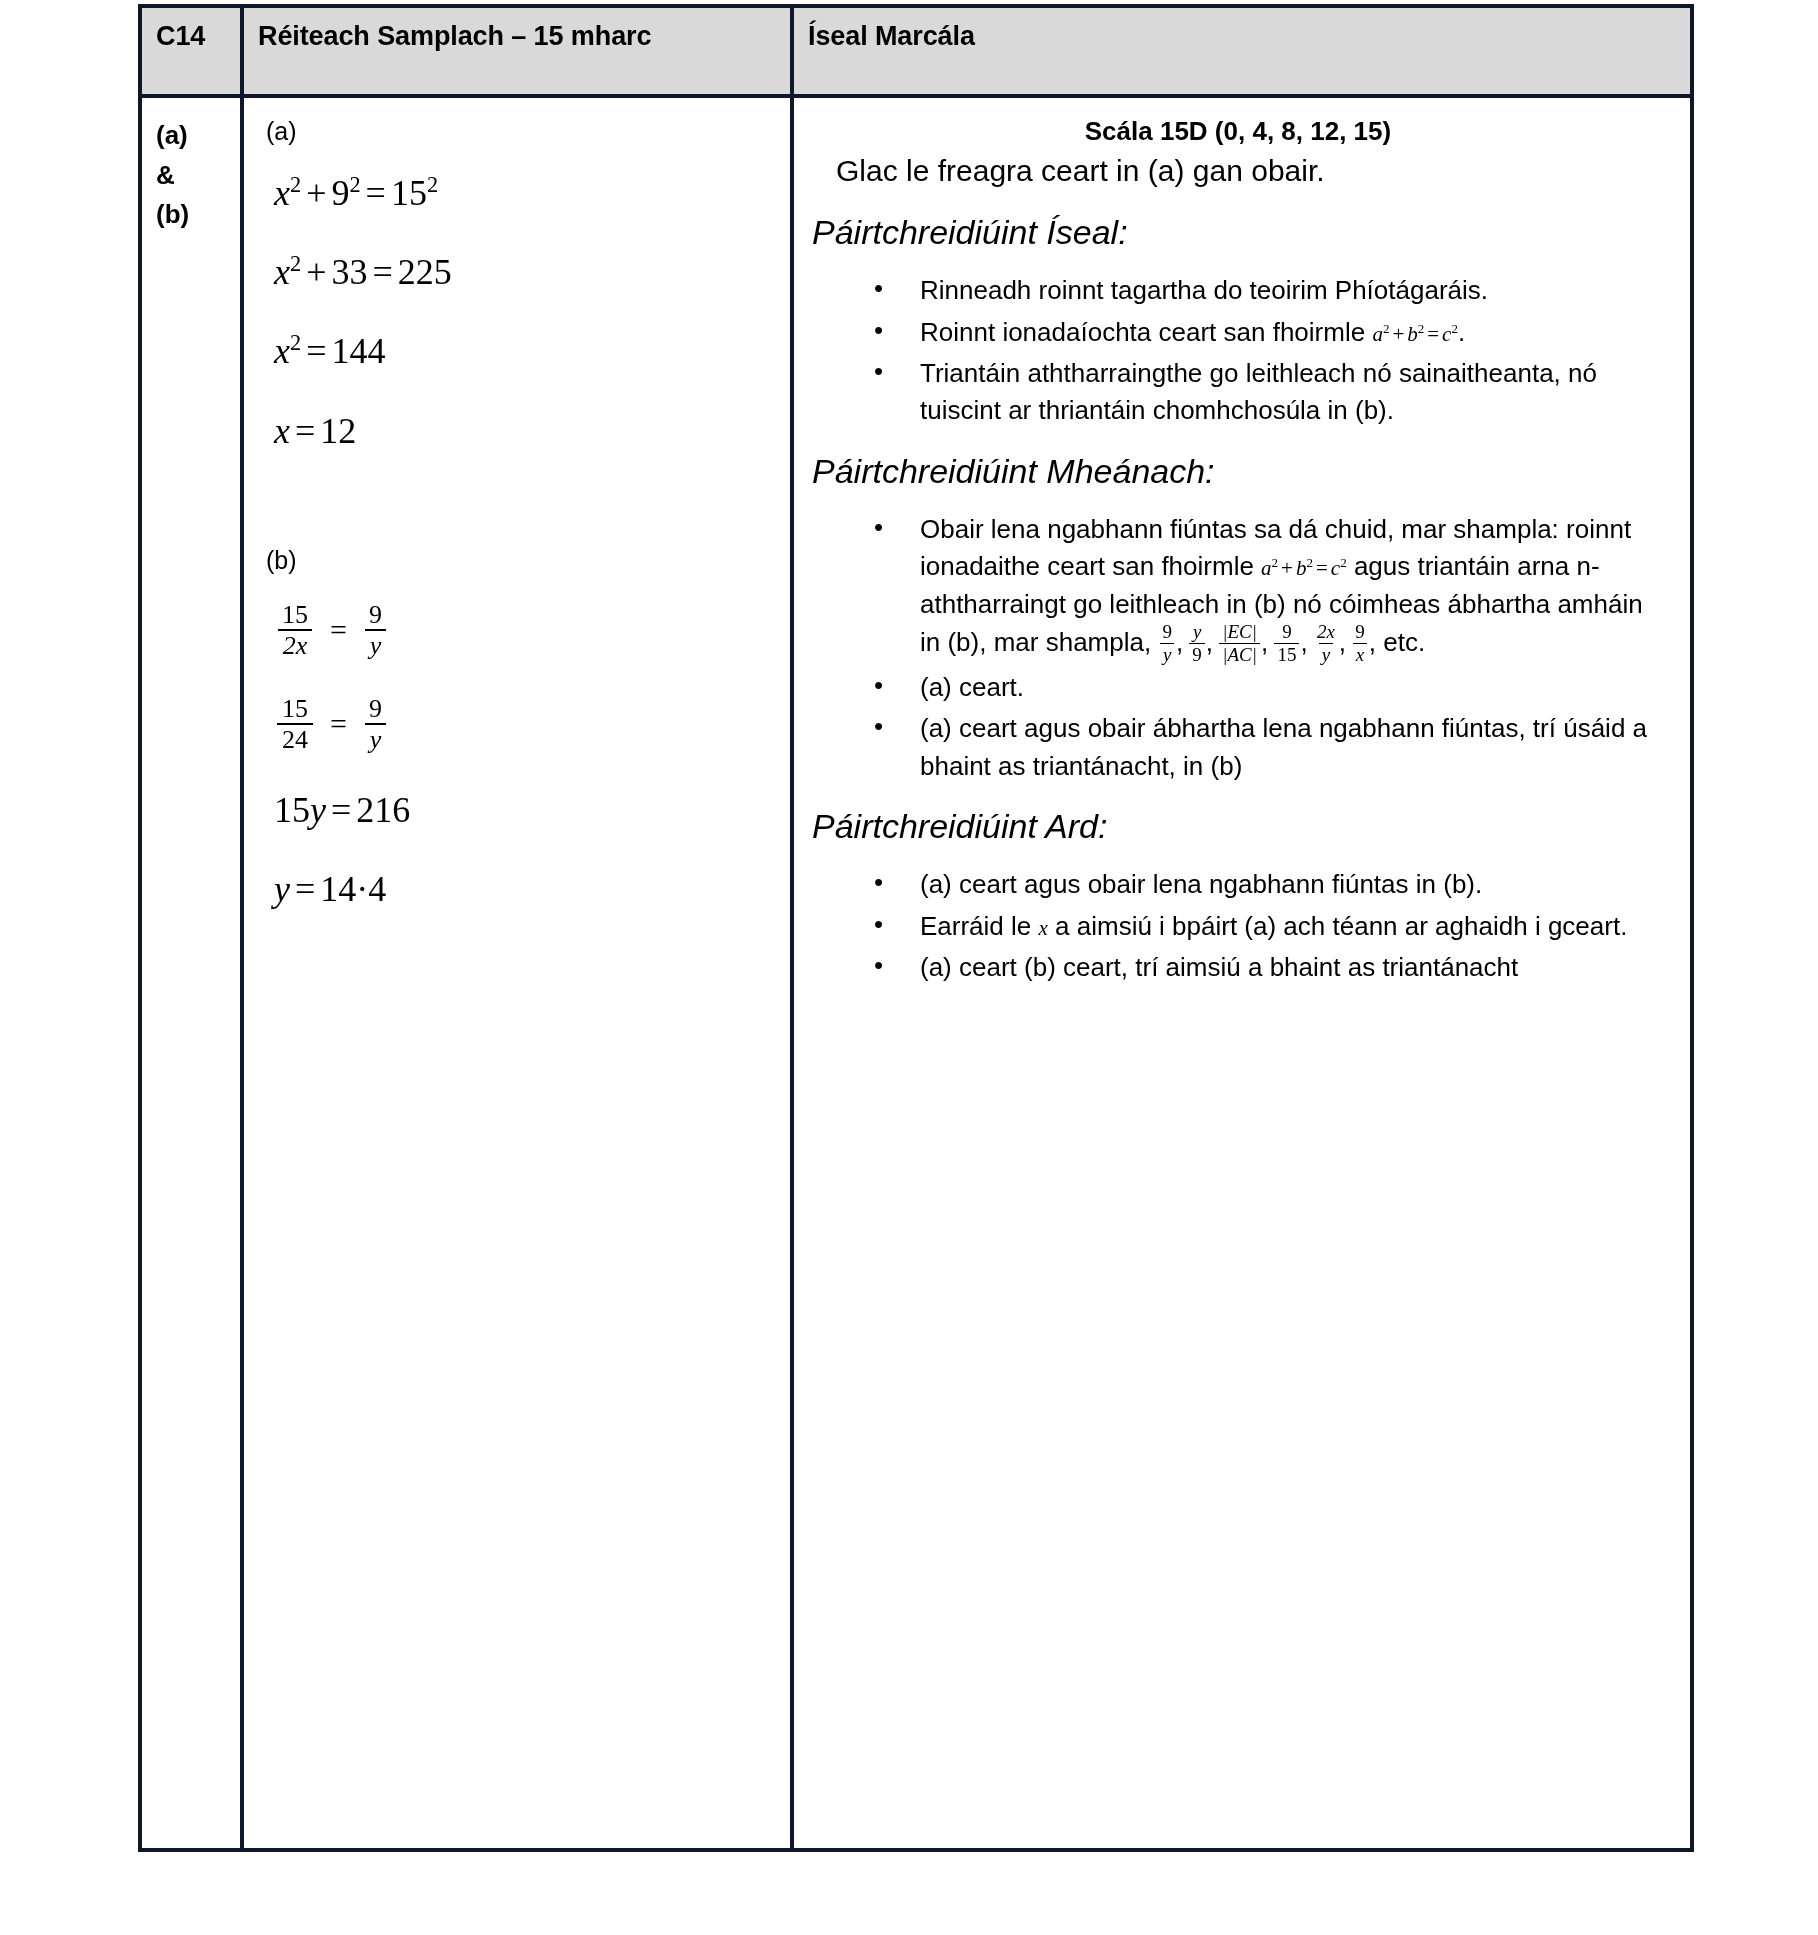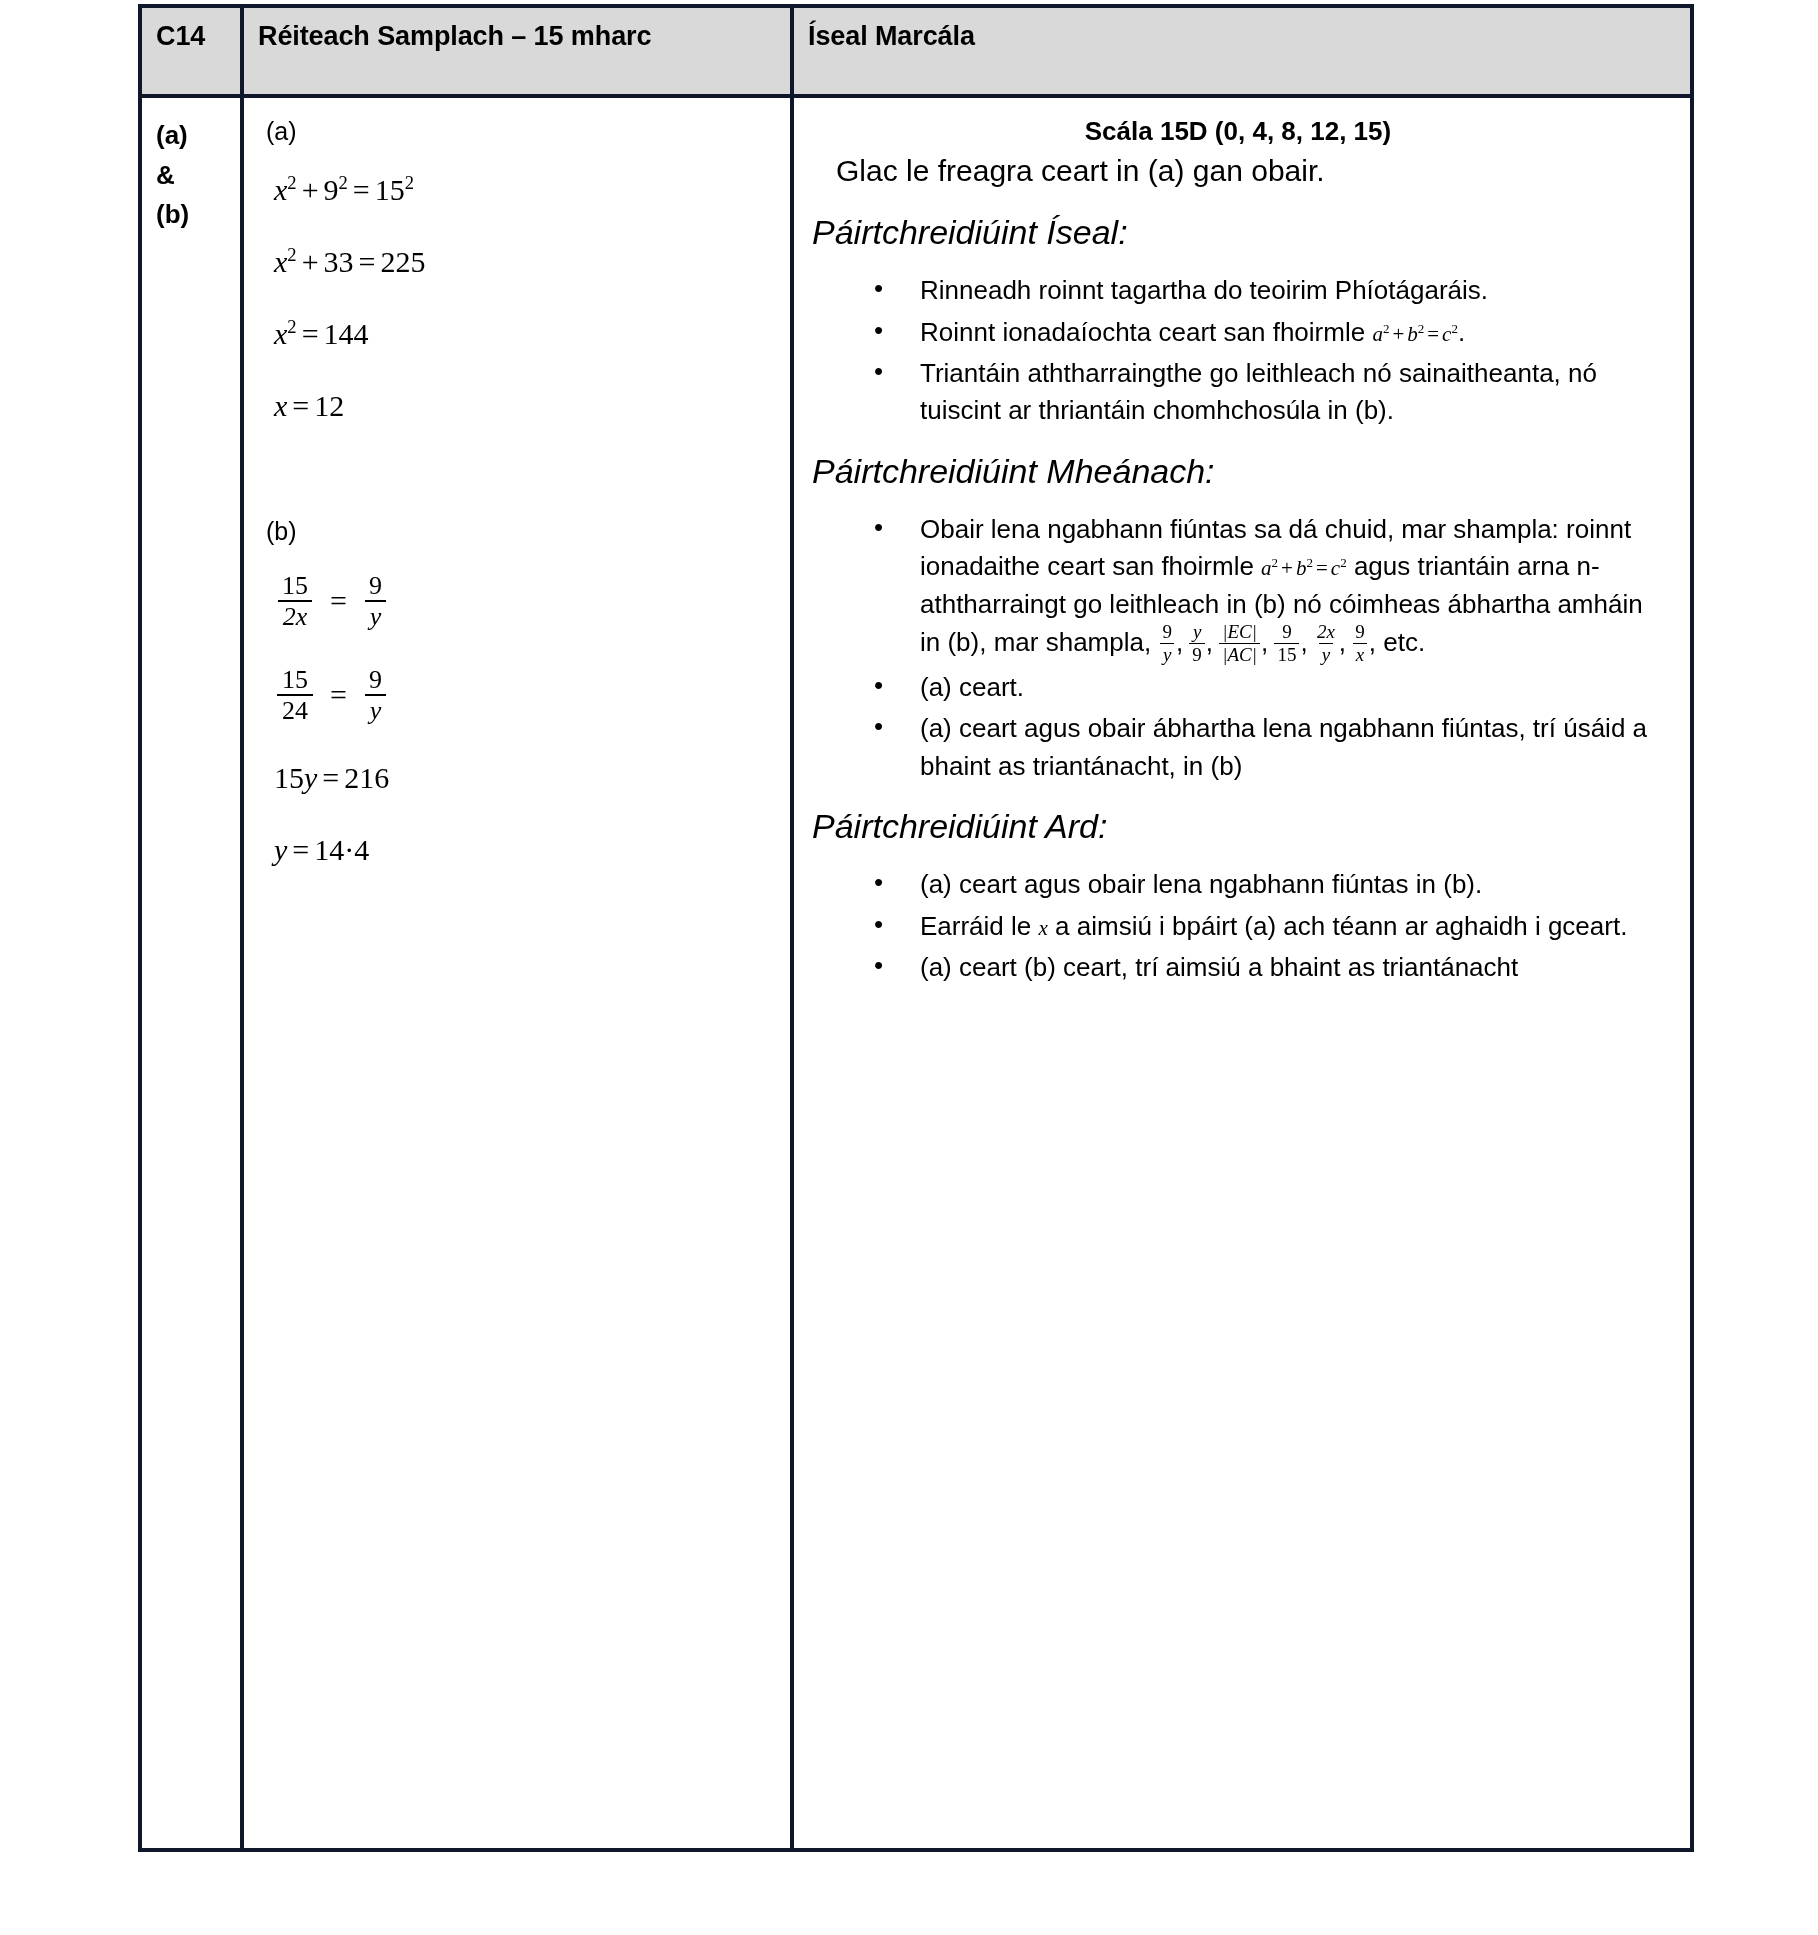--- a/index.html
+++ b/index.html
@@ -81,21 +81,21 @@
     line-height: 1.2;
     margin-bottom: 26px;
   }
   .sol-label.second {
     margin-top: 92px;
   }
 
   .eq {
     font-family: "Liberation Serif", serif;
     font-style: italic;
-    font-size: 30px;
+    font-size: 36px;
     line-height: 1.2;
     margin: 12px 0 36px 8px;
     white-space: nowrap;
   }
   .eq .num { font-style: normal; }
   .eq .op  { font-style: normal; padding: 0 5px; }
   .eq sup {
     font-size: 0.62em;
     font-style: normal;
     vertical-align: super;

